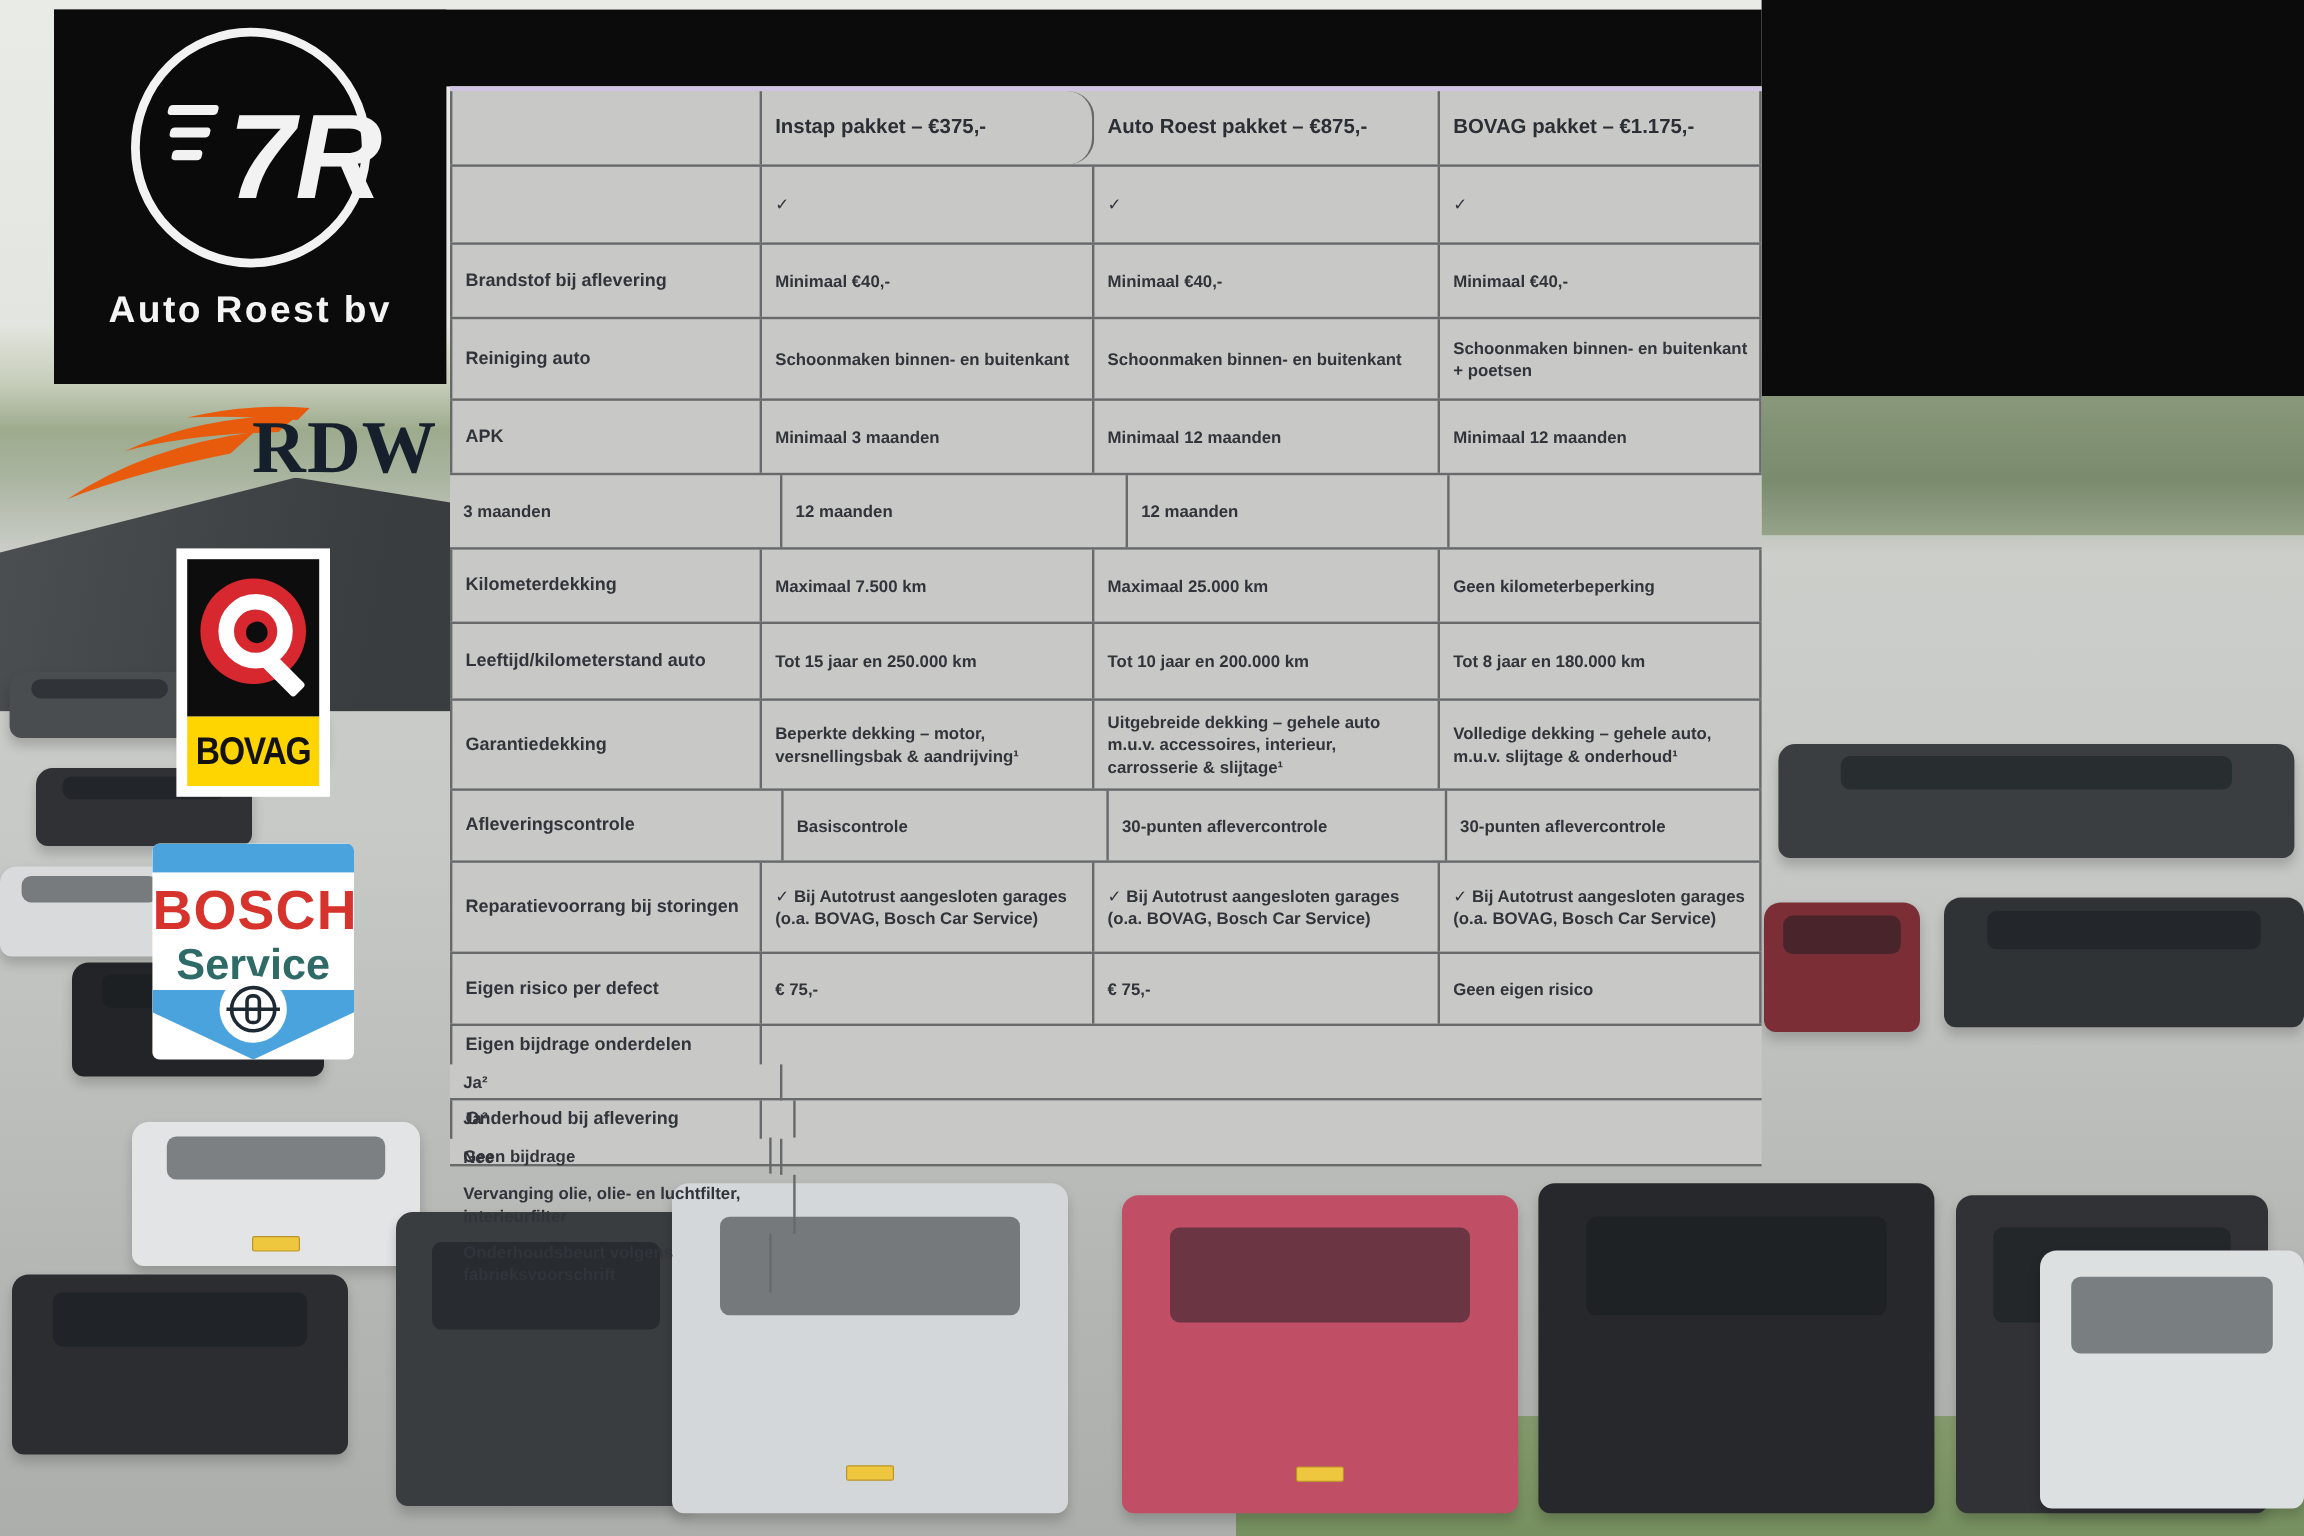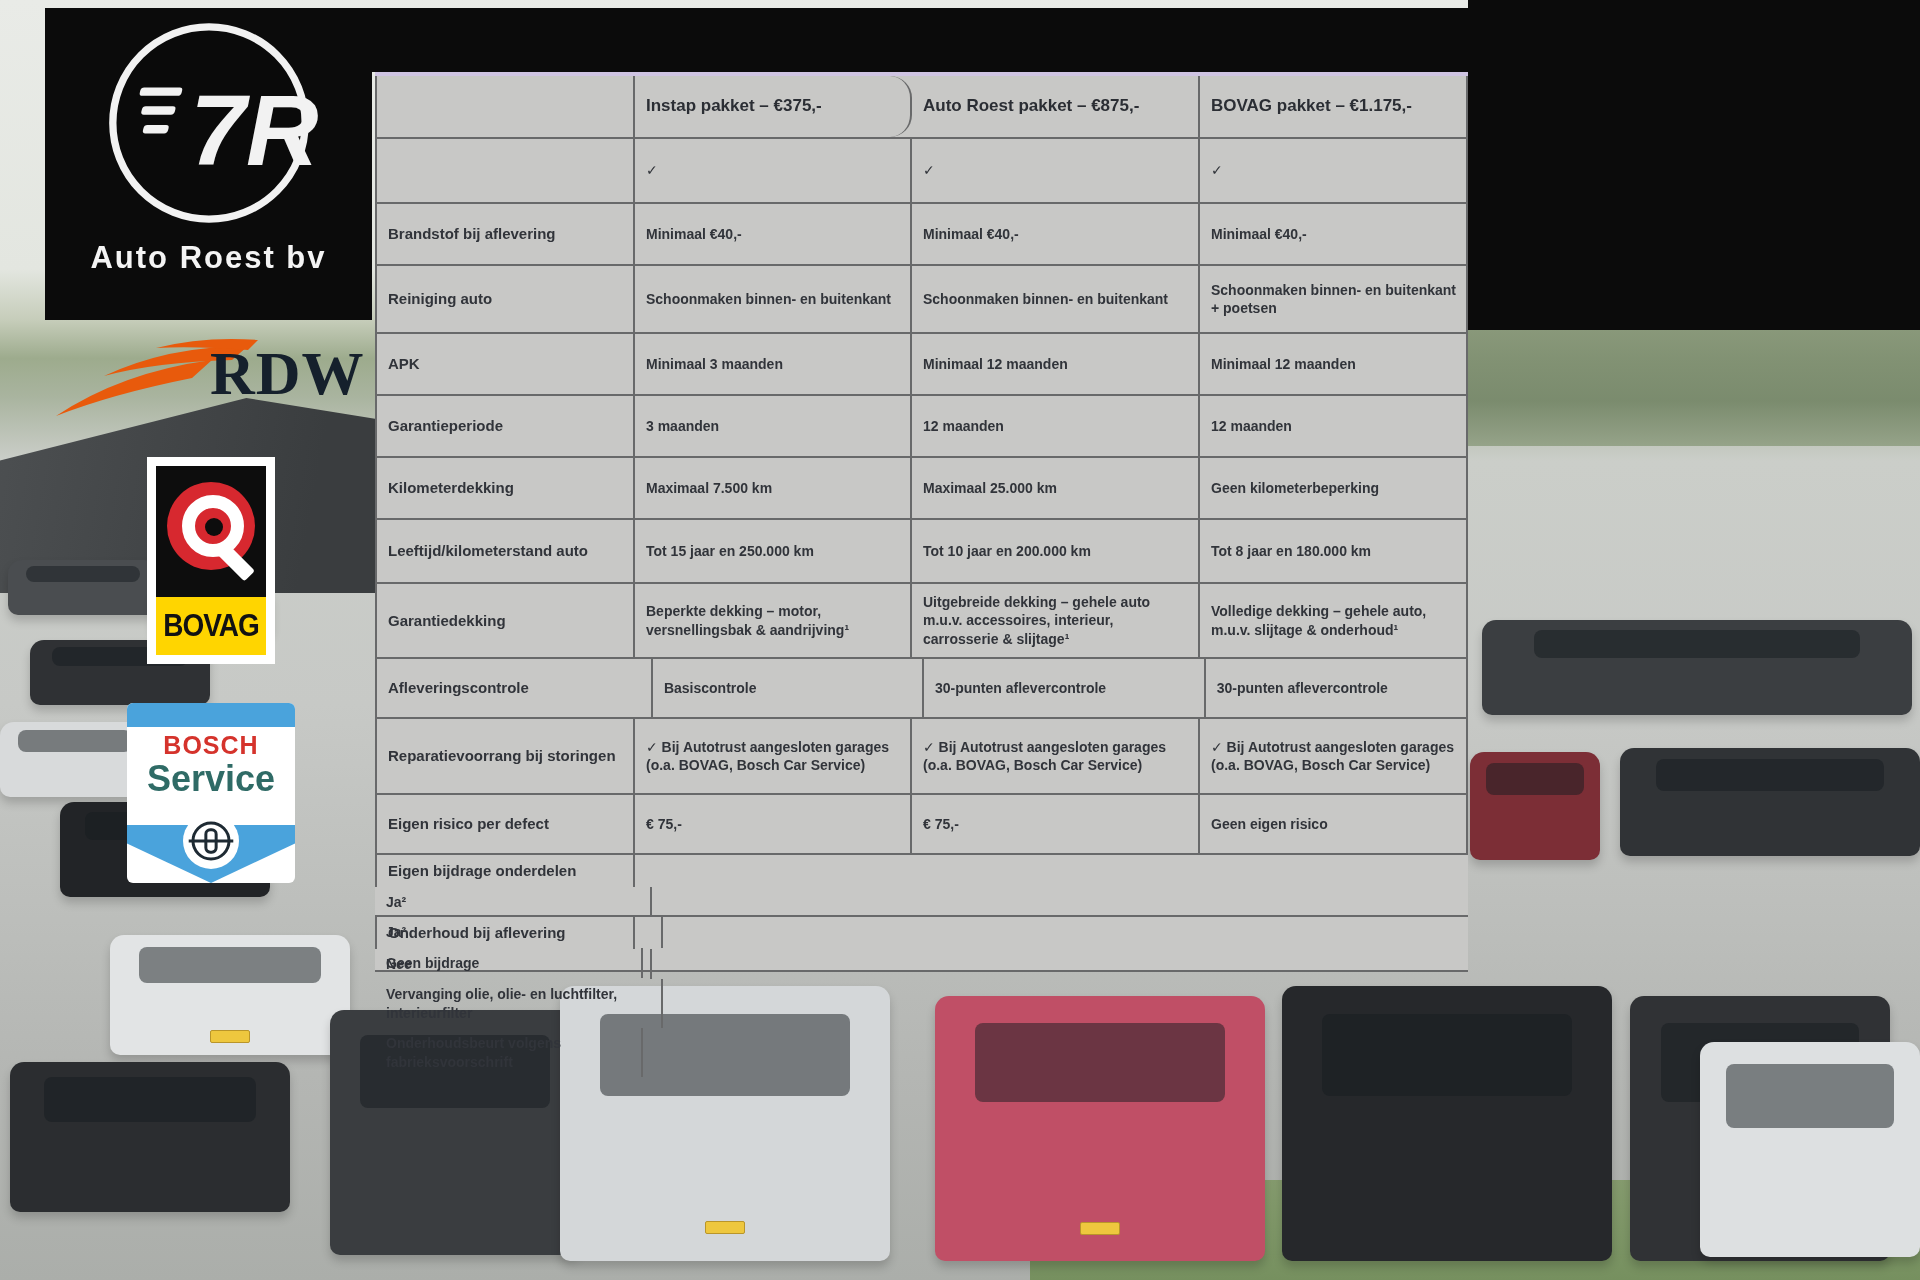--- a/index.html
+++ b/index.html
@@ -46,21 +46,21 @@
   .bovag-q{position:relative;width:110px;height:131px;background:#0d0d0d;overflow:hidden;}
   .bovag-q .disc{position:absolute;left:11px;top:16px;width:88px;height:88px;border-radius:50%;background:var(--bovag_red);}
   .bovag-q .ring{position:absolute;left:26px;top:29px;width:36px;height:36px;border:13px solid #fff;border-radius:50%;}
   .bovag-q .handle{position:absolute;left:72px;top:76px;width:15px;height:40px;background:#fff;transform:rotate(-45deg);border-radius:3px;}
   .bovag-q .dot{position:absolute;left:49px;top:52px;width:18px;height:18px;background:#0d0d0d;border-radius:50%;}
   .bovag-band{width:110px;height:58px;background:var(--bovag_yellow);display:flex;align-items:center;justify-content:center;}
   .bovag-band span{font-weight:bold;font-size:28px;color:#121212;letter-spacing:-1px;transform:scaleY(1.15);}
 
   .bosch{position:absolute;left:127px;top:703px;width:168px;height:180px;background:#fff;border-radius:6px;overflow:hidden;}
   .bosch .band-top{height:24px;background:var(--bosch_blue);}
-  .bosch .bosch-word{text-align:center;font-weight:bold;font-size:25px;letter-spacing:1px;color:var(--bosch_red);margin-top:4px;}
+  .bosch .bosch-word{text-align:center;font-weight:bold;font-size:46px;letter-spacing:1px;color:var(--bosch_red);margin-top:4px;}
   .bosch .service-word{text-align:center;font-weight:bold;font-size:36px;color:var(--bosch_teal);margin-top:-2px;}
   .bosch .chev{position:absolute;left:0;bottom:0;width:100%;height:58px;background:var(--bosch_blue);
     clip-path:polygon(0 0,100% 0,100% 32%,50% 100%,0 32%);}
   .bosch .armature{position:absolute;left:50%;bottom:14px;transform:translateX(-50%);
     width:56px;height:56px;background:#fff;border-radius:50%;display:flex;align-items:center;justify-content:center;}
 
   
   .ctable{position:absolute;left:375px;top:72px;width:1093px;height:896px;background:var(--table_bg);
     border-top:4px solid var(--table_top_border);box-sizing:content-box;}
   .trow{display:flex;border-bottom:2px solid var(--table_grid);box-sizing:border-box;}
@@ -216,23 +216,20 @@
           <span>Minimaal 3 maanden</span>
         </div>
         <div class="tcell" style="width: 288px;">
           <span>Minimaal 12 maanden</span>
         </div>
         <div class="tcell" style="width: 268px;">
           <span>Minimaal 12 maanden</span>
         </div>
       </div>
       <div class="trow" style="height: 62px;">
-        <div class="tcell tlabel" style="width: 260px;">
-          <span>Garantieperiode</span>
-        </div>
         <div class="tcell" style="width: 277px;">
           <span>3 maanden</span>
         </div>
         <div class="tcell" style="width: 288px;">
           <span>12 maanden</span>
         </div>
         <div class="tcell" style="width: 268px;">
           <span>12 maanden</span>
         </div>
       </div>

